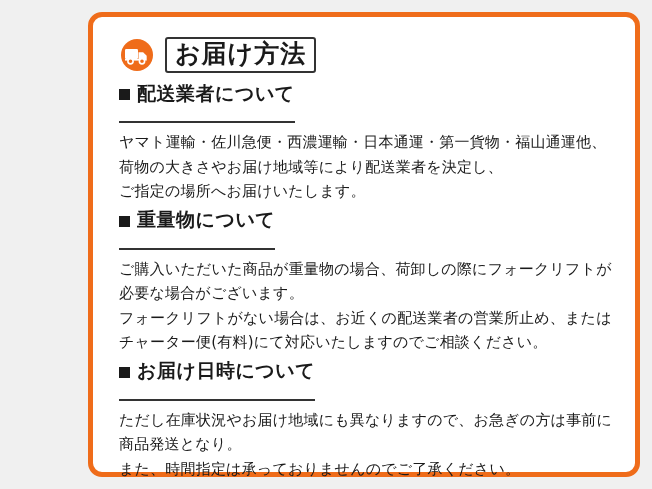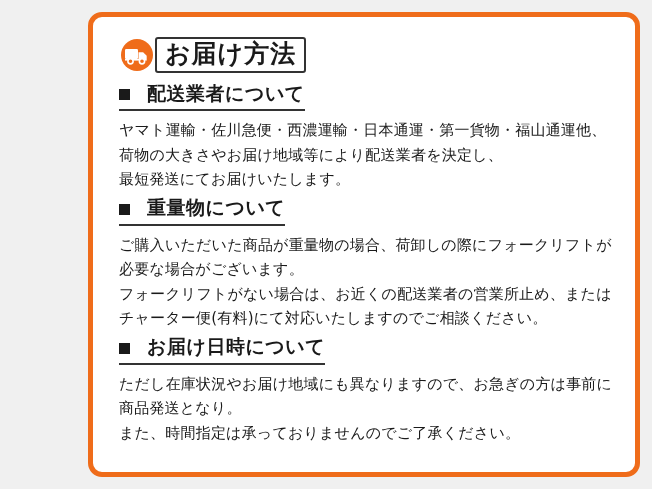--- a/index.html
+++ b/index.html
@@ -40,20 +40,21 @@
     right: 0;
     bottom: 0;
     padding: 18px 22px 10px 22px;
     box-sizing: border-box;
   }
 
   
   .header {
     display: flex;
     align-items: center;
+    gap: 10px;
     margin: 2px 0 10px 4px;
   }
 
   .truck-icon {
     width: 36px;
     height: 32px;
     flex: 0 0 auto;
     position: relative;
   }
   .truck-icon svg { display: block; }
@@ -72,23 +73,23 @@
 
   
   .section {
     margin: 0 0 6px 4px;
   }
   .section.first { margin-top: 6px; }
 
   .section-head {
     display: inline-flex;
     align-items: center;
-    gap: 17px;
+    gap: 7px;
     border-bottom: 2px solid #333333;
-    padding-bottom: 5px;
+    padding-bottom: 17px;
     margin-bottom: 7px;
   }
 
   .bullet-square {
     width: 11px;
     height: 11px;
     background: #1a1a1a;
     display: inline-block;
     flex: 0 0 auto;
     position: relative;
@@ -141,21 +142,21 @@
       </div>
 
       <div class="section first">
         <div class="section-head">
           <span class="bullet-square"></span>
           <span class="section-title">配送業者について</span>
         </div>
         <div class="body-lines">
           <div class="body-line">ヤマト運輸・佐川急便・西濃運輸・日本通運・第一貨物・福山通運他、</div>
           <div class="body-line">荷物の大きさやお届け地域等により配送業者を決定し、</div>
-          <div class="body-line">最短発送にてお届けいたします。</div>
+          <div class="body-line">ご指定の場所へお届けいたします。</div>
         </div>
       </div>
 
       <div class="section">
         <div class="section-head">
           <span class="bullet-square"></span>
           <span class="section-title">重量物について</span>
         </div>
         <div class="body-lines">
           <div class="body-line">ご購入いただいた商品が重量物の場合、荷卸しの際にフォークリフトが</div>

